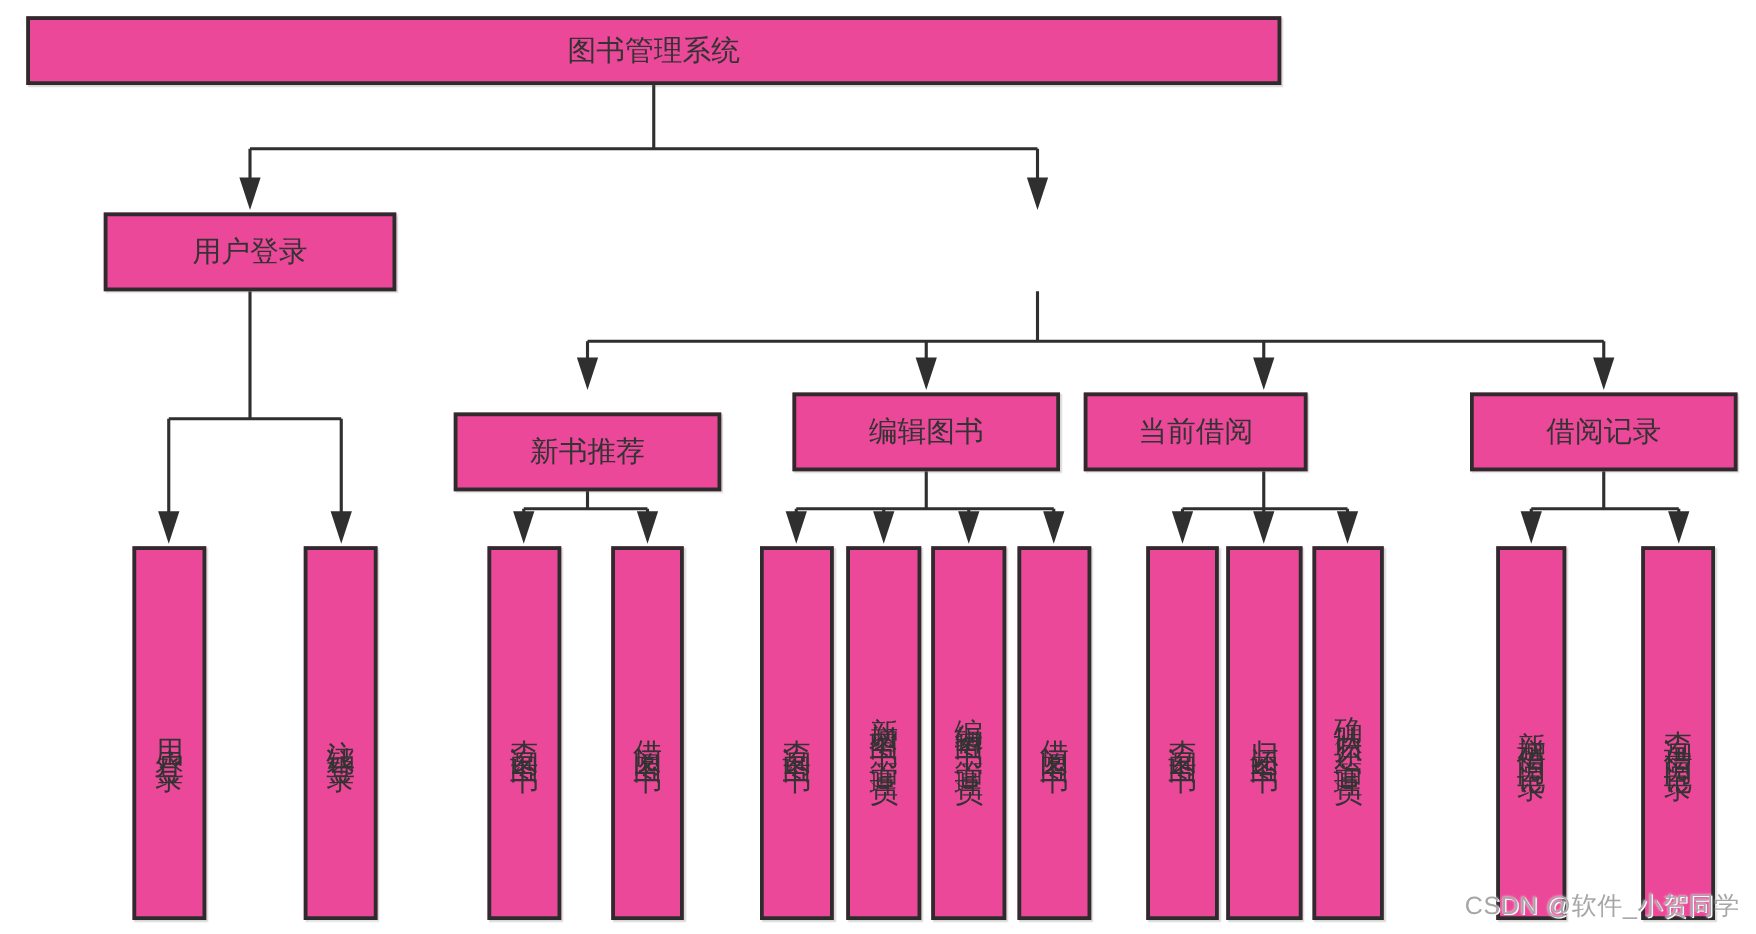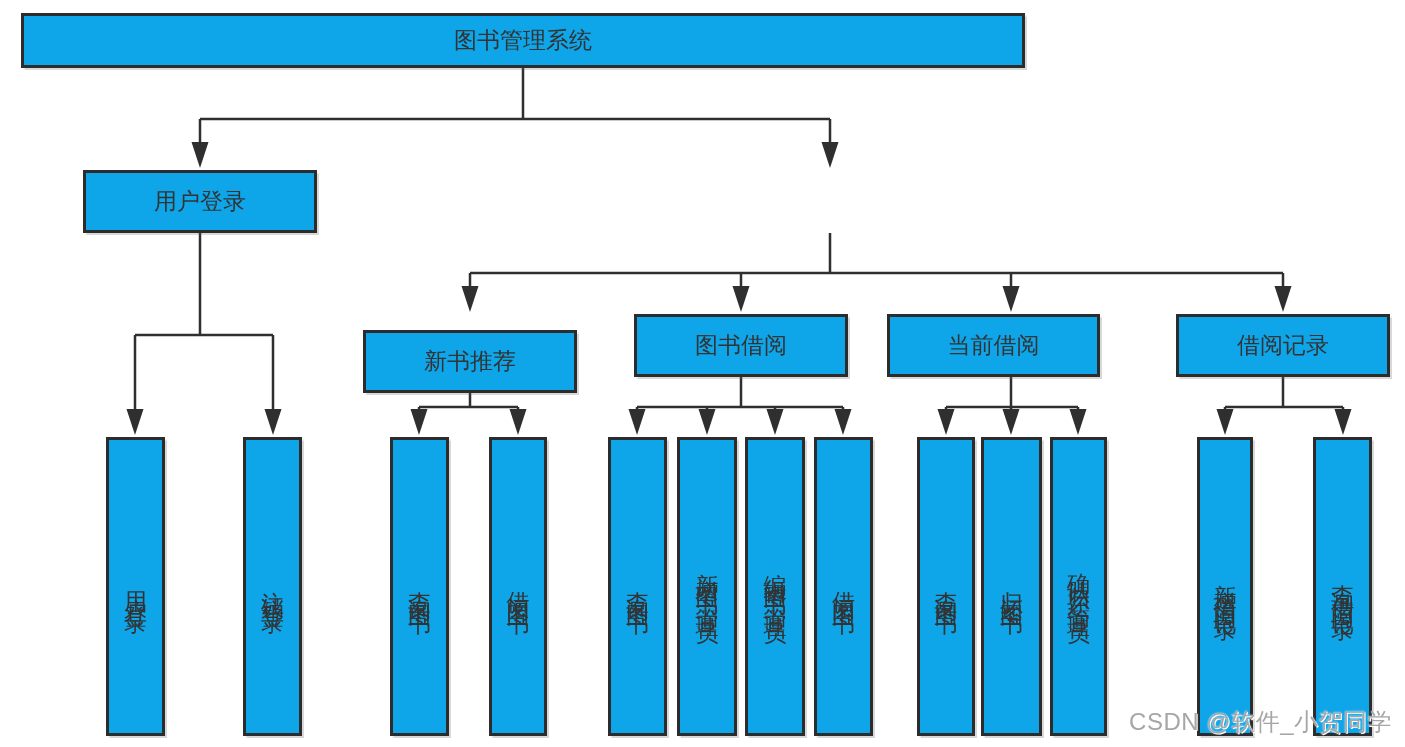--- a/index.html
+++ b/index.html
@@ -7,42 +7,42 @@
     position:relative;
     width:1405px;height:747px;
     background:#ffffff;
     font-family:"Liberation Sans","DejaVu Sans",sans-serif;
     overflow:hidden;
   }
   .connectors{position:absolute;left:0;top:0;width:1405px;height:747px;}
   .box{
     position:absolute;
     box-sizing:border-box;
-    background:#0ea5e9;
+    background:#ec4899;
     border:3px solid #2c2c2c;
     display:flex;align-items:center;justify-content:center;
     color:#333333;
     box-shadow:1.5px 1.5px 1px rgba(100,100,100,0.25);
   }
   .box .lbl{
     font-size:23px;
     line-height:1;
     white-space:nowrap;
     color:#333333;
   }
   .vbox .lbl{
     writing-mode:vertical-rl;
     text-orientation:mixed;
     letter-spacing:7px;
     white-space:nowrap;
   }
   .watermark{
     position:absolute;
     right:13px;bottom:9px;
-    font-size:24px;
+    font-size:20px;
     color:#a6a6a6;
     letter-spacing:0.5px;
     text-shadow:0 0 2px #ffffff,1px 1px 0 #ffffff;
     white-space:nowrap;
   }
 </style>
 </head>
 <body>
 
 <div class="canvas">
@@ -92,23 +92,23 @@
   </div>
 
   <div class="box" style="left:83px;top:170px;width:234px;height:63px">
     <span class="lbl">用户登录</span>
   </div>
 
   <div class="box" style="left:363px;top:330px;width:214px;height:63px">
     <span class="lbl">新书推荐</span>
   </div>
   <div class="box" style="left:634px;top:314px;width:214px;height:63px">
-    <span class="lbl">图书借阅</span>
+    <span class="lbl">编辑图书</span>
   </div>
-  <div class="box" style="left:887px;top:314px;width:213px;height:63px">
+  <div class="box" style="left:867px;top:314px;width:179px;height:63px">
     <span class="lbl">当前借阅</span>
   </div>
   <div class="box" style="left:1176px;top:314px;width:214px;height:63px">
     <span class="lbl">借阅记录</span>
   </div>
 
   <div class="box vbox" style="left:106px;top:437px;width:59px;height:299px">
     <span class="lbl">用户登录</span>
   </div>
   <div class="box vbox" style="left:243px;top:437px;width:59px;height:299px">

